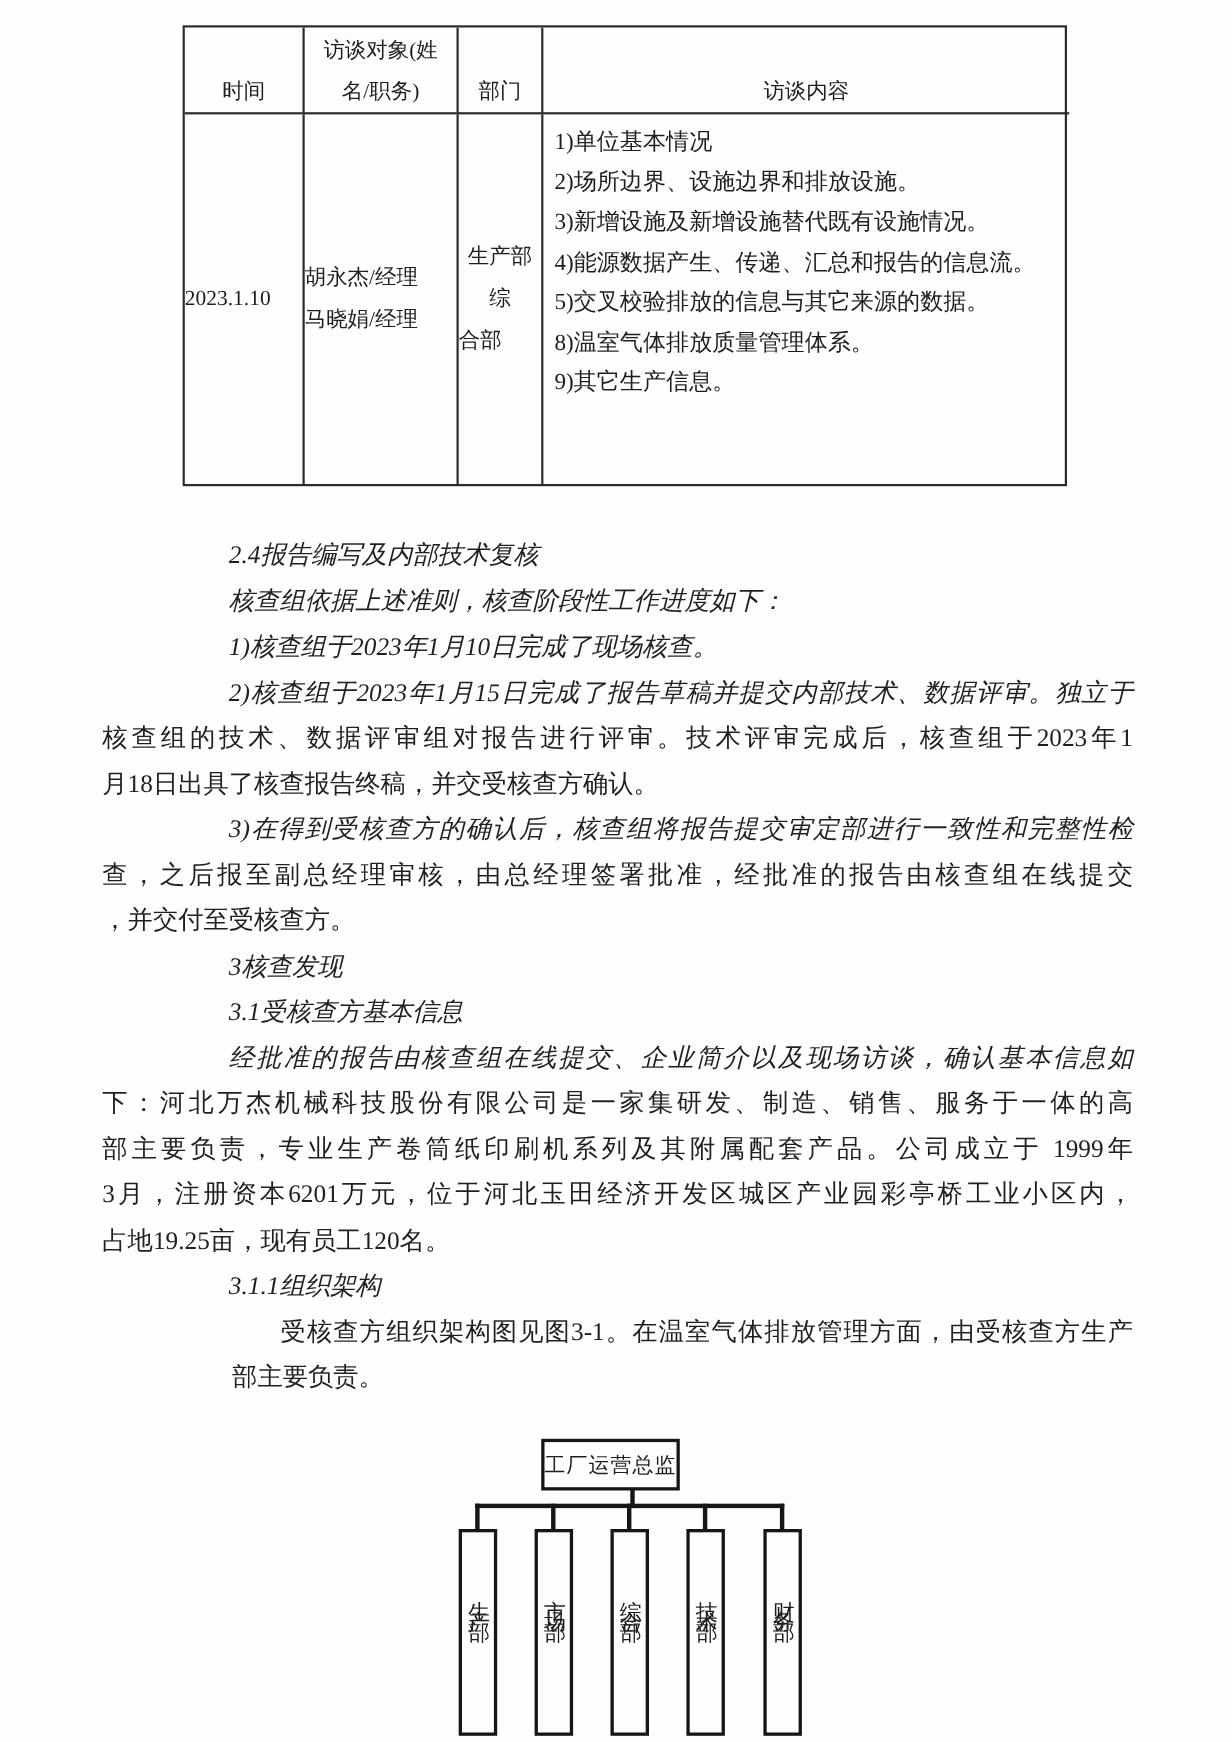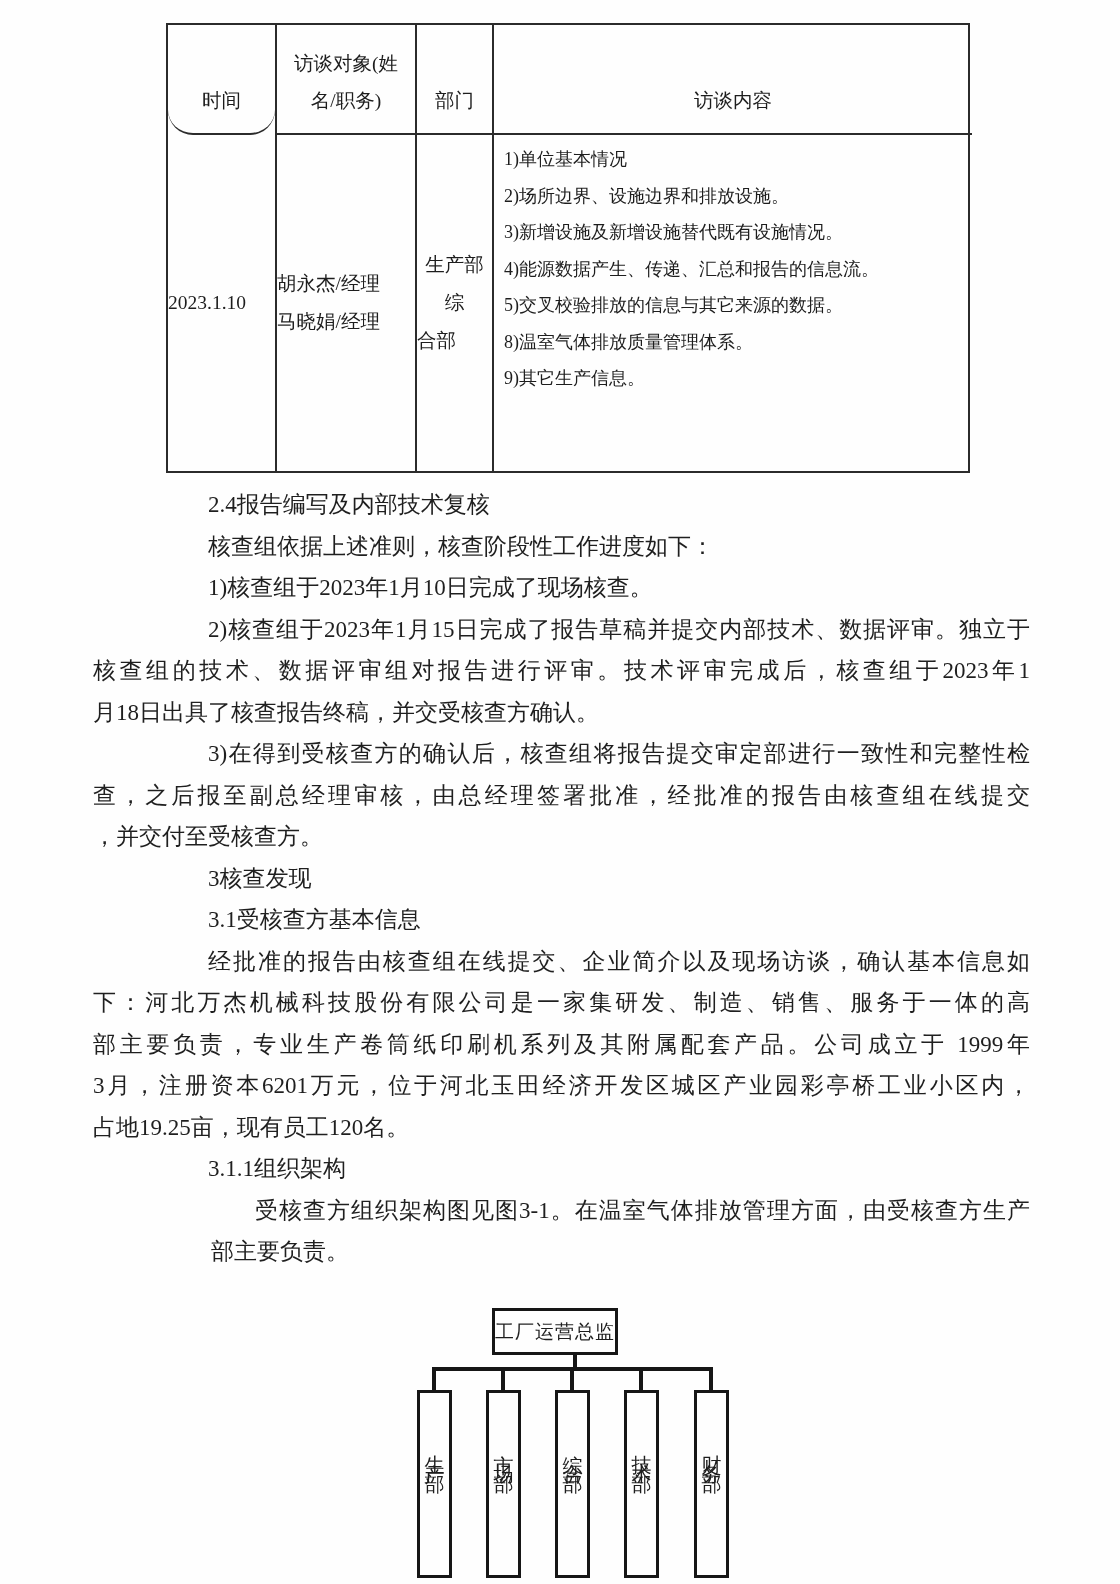--- a/index.html
+++ b/index.html
@@ -19,54 +19,53 @@
     display:grid;
     grid-template-columns:107px 140px 77px 480px;
     border:2px solid #2b2b2b;
     box-sizing:border-box;
     font-size:19.5px;
   }
   .tbl .cell{
     box-sizing:border-box;
     border-left:2px solid #2b2b2b;
   }
-  .tbl .cell.first{border-left:none;border-radius:25px;}
+  .tbl .cell.first{border-left:none;}
   .tbl .hcell{
-    height:110px;
+    height:79px;
     border-bottom:2px solid #2b2b2b;
     display:flex;flex-direction:column;
     justify-content:flex-end;align-items:center;
-    padding-bottom:14px;
     line-height:36.5px;
   }
   .tbl .bcell{
     height:336px;
     display:flex;flex-direction:column;
     justify-content:center;align-items:flex-start;
     line-height:38px;
     text-align:center;
   }
   .tbl .bcell.content{
     justify-content:flex-start;align-items:stretch;
     text-align:left;
     padding:6px 6px 0 10px;
     line-height:36.5px;
-    font-size:18px;
+    font-size:21px;
   }
   .tbl .content .item{margin:0;}
 
   
   .bodytext{
     position:absolute;left:93px;top:484px;width:937px;
     font-size:23px;line-height:41.5px;
     color:#1f1f1f;
   }
   .ln{text-align:justify;}
   .ln.j{text-align-last:justify;}
-  .ln.ind{padding-left:115px;}
+  .ln.ind{padding-left:115px;font-style:italic;}
   .ln.ind2a{margin-left:118px;padding-left:44px;}
   .ln.ind2b{margin-left:118px;}
 
   
   .abs{position:absolute;box-sizing:border-box;}
   .orgline{background:#161616;}
   .rootbox{
     left:492px;top:1308px;width:126px;height:47px;
     border:3px solid #161616;
     display:flex;align-items:center;justify-content:center;

